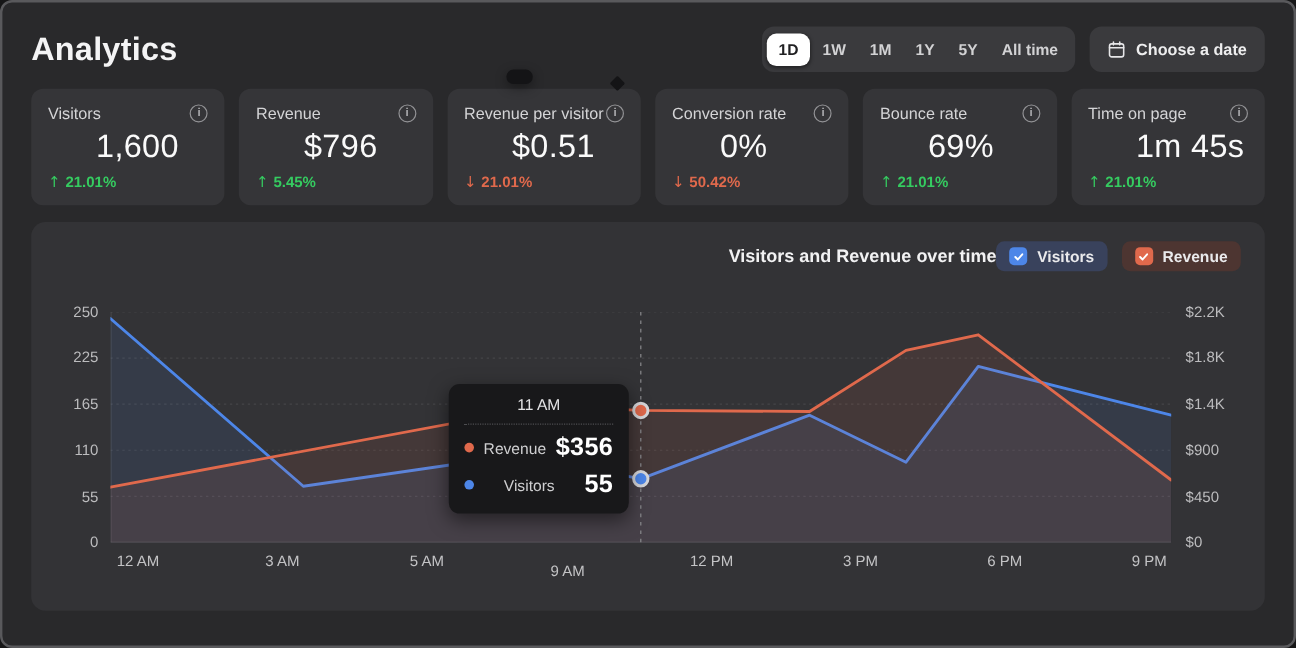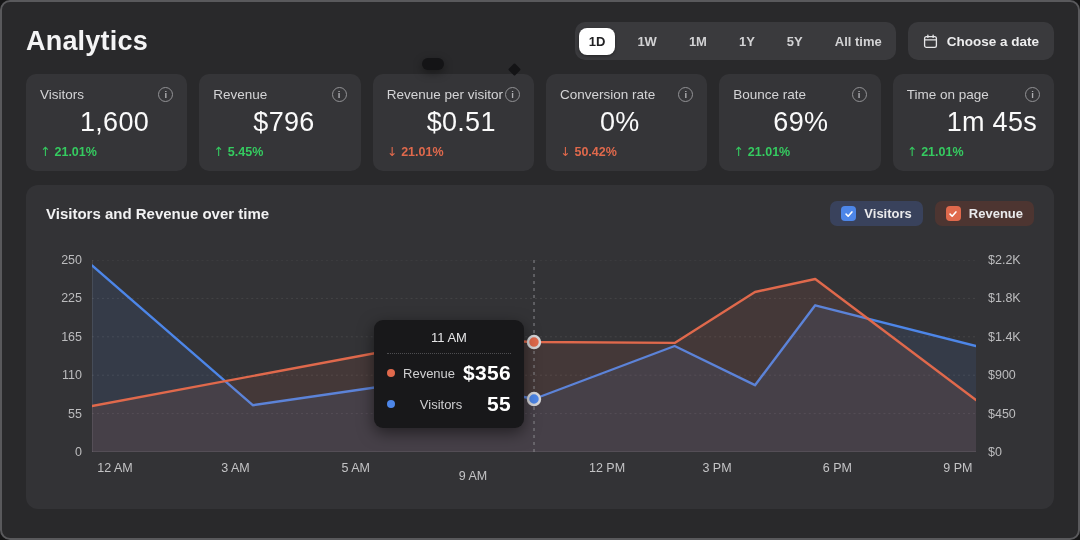--- a/index.html
+++ b/index.html
@@ -6,41 +6,41 @@
   html,body { background:#161617; font-family:"Liberation Sans",sans-serif; }
   .window {
     position:relative; width:1080px; height:540px; margin:0 auto;
     background:#29292b; border:2px solid #59595c; border-radius:10px;
     overflow:hidden;
   }
   
   .hdr { display:flex; justify-content:space-between; align-items:center; padding:20px 24px 14px; }
   .title { font-size:27px; font-weight:700; color:#f4f4f5; letter-spacing:.2px; }
   .hdr-right { display:flex; align-items:center; gap:12px; }
-  .ranges { display:flex; align-items:center; background:#3a3a3d; border-radius:10px; padding:4px; gap:12px; height:38px; }
+  .ranges { display:flex; align-items:center; background:#3a3a3d; border-radius:10px; padding:4px; gap:0; height:38px; }
   .chip { padding:6px 10px; font-size:13px; font-weight:600; color:#d2d2d4; border-radius:8px; cursor:pointer; }
   .chip.active { background:#ffffff; color:#202022; box-shadow:0 1px 3px rgba(0,0,0,.4); }
   .datebtn { display:flex; align-items:center; gap:9px; background:#3a3a3d; border-radius:10px; height:38px; padding:0 15px; font-size:13.5px; font-weight:600; color:#ededee; cursor:pointer; }
   
   .stats { display:grid; grid-template-columns:repeat(6,1fr); gap:12px; padding:0 24px; }
   .stat { background:#353538; border-radius:10px; padding:13px 14px 12px; }
   .stat-top { display:flex; justify-content:space-between; align-items:center; color:#d4d4d6; font-size:13.5px; }
   .info { width:15px; height:15px; border:1.3px solid #929295; border-radius:50%; color:#aeaeb1;
           display:inline-flex; align-items:center; justify-content:center; font-size:9.5px; font-weight:700; cursor:pointer; flex:none; }
   .stat-val { margin-top:5px; font-size:27px; font-weight:400; color:#fafafa; letter-spacing:.3px; white-space:nowrap;margin-left:40px; }
   .stat-chg { margin-top:6px; font-size:12.5px; font-weight:700; display:flex; align-items:center; gap:4px; }
   .up { color:#35cb60; } .down { color:#e0694c; }
   .arrow { font-family:"DejaVu Sans",sans-serif; font-weight:400; }
   
   .kpi-tip { position:absolute; left:420px; top:56px; z-index:6; background:#141416; color:#f0f0f1;
              font-size:11.5px; padding:6px 11px; border-radius:7px; white-space:nowrap; box-shadow:0 3px 10px rgba(0,0,0,.4); }
   .kpi-tip-arrow { position:absolute; bottom:-4px; left:88px; width:9px; height:9px; background:#141416; transform:rotate(45deg); border-radius:1px; }
   
   .chartcard { position:relative; margin:14px 24px 0; height:324px; background:#333336; border-radius:12px; padding:16px 20px; }
-  .chart-hd { display:flex; justify-content:space-between; align-items:center; }
+  .chart-hd { display:flex; justify-content:flex-end; align-items:center; }
   .chart-title { font-size:15px; font-weight:700; color:#f2f2f3; }
   .legend { display:flex; gap:12px; }
   .lg-pill { display:flex; align-items:center; gap:8px; padding:5px 11px; border-radius:7px; font-size:13px; font-weight:600; color:#eaeaec; cursor:pointer; }
   .lg-box { width:15px; height:15px; border-radius:4px; display:flex; align-items:center; justify-content:center; flex:none; }
   
   .plotrow { display:flex; margin-top:34px; }
   .yaxis { position:relative; height:192px; font-size:12.5px; color:#bcbcbe; flex:none; }
   .yaxis.left { width:46px; } .yaxis.right { width:58px; }
   .ytick { position:absolute; transform:translateY(-50%); }
   .yaxis.left .ytick { right:10px; } .yaxis.right .ytick { left:12px; }
@@ -237,21 +237,21 @@
         </div>
     </div>
 
     <div class="xrow">
       <div class="xsp-l"></div>
       <div class="xlabels" id="xlabels">
           <div class="xtick" style="left: 23px;">12 AM</div>
           <div class="xtick" style="left: 143.4px;">3 AM</div>
           <div class="xtick" style="left: 263.8px;">5 AM</div>
           <div class="xtick" style="left: 381px; margin-top: 8px;">9 AM</div>
-          <div class="xtick" style="left: 515px;">12 PM</div>
+          <div class="xtick" style="left: 501px;">12 PM</div>
           <div class="xtick" style="left: 625px;">3 PM</div>
           <div class="xtick" style="left: 745.4px;">6 PM</div>
           <div class="xtick" style="left: 865.8px;">9 PM</div>
         </div>
       <div class="xsp-r"></div>
     </div>
   </div>
 
 </div>
 

